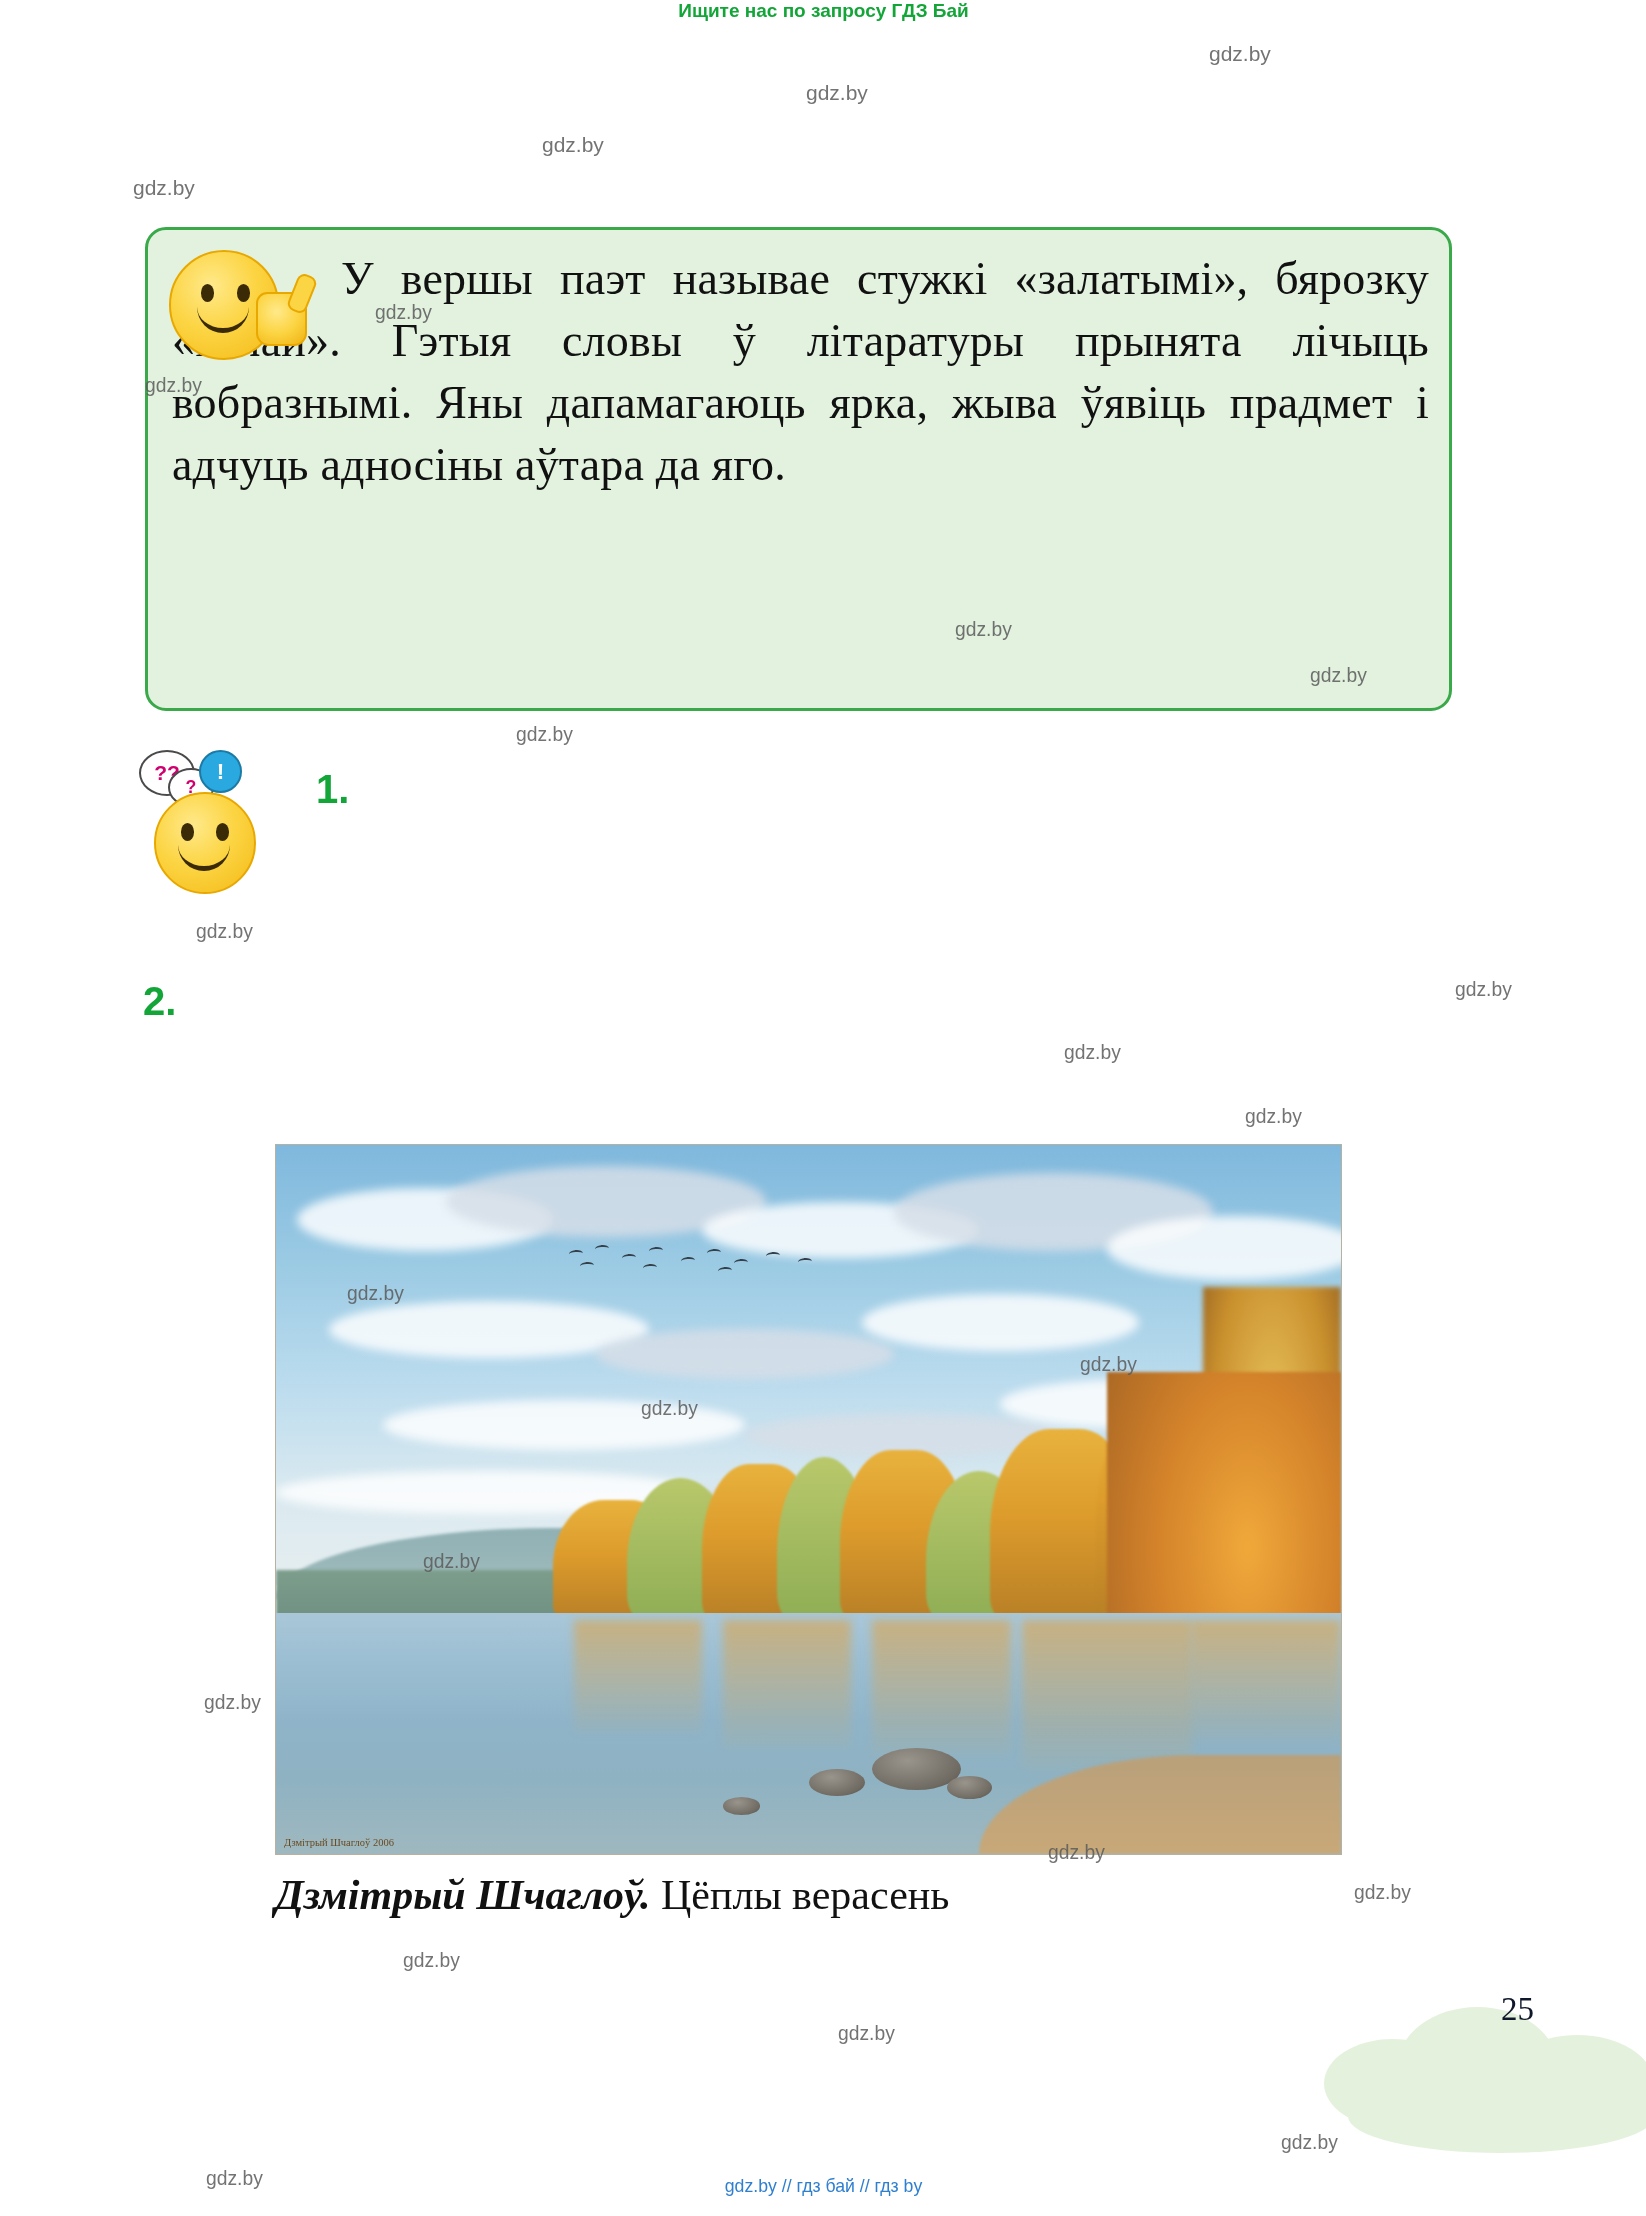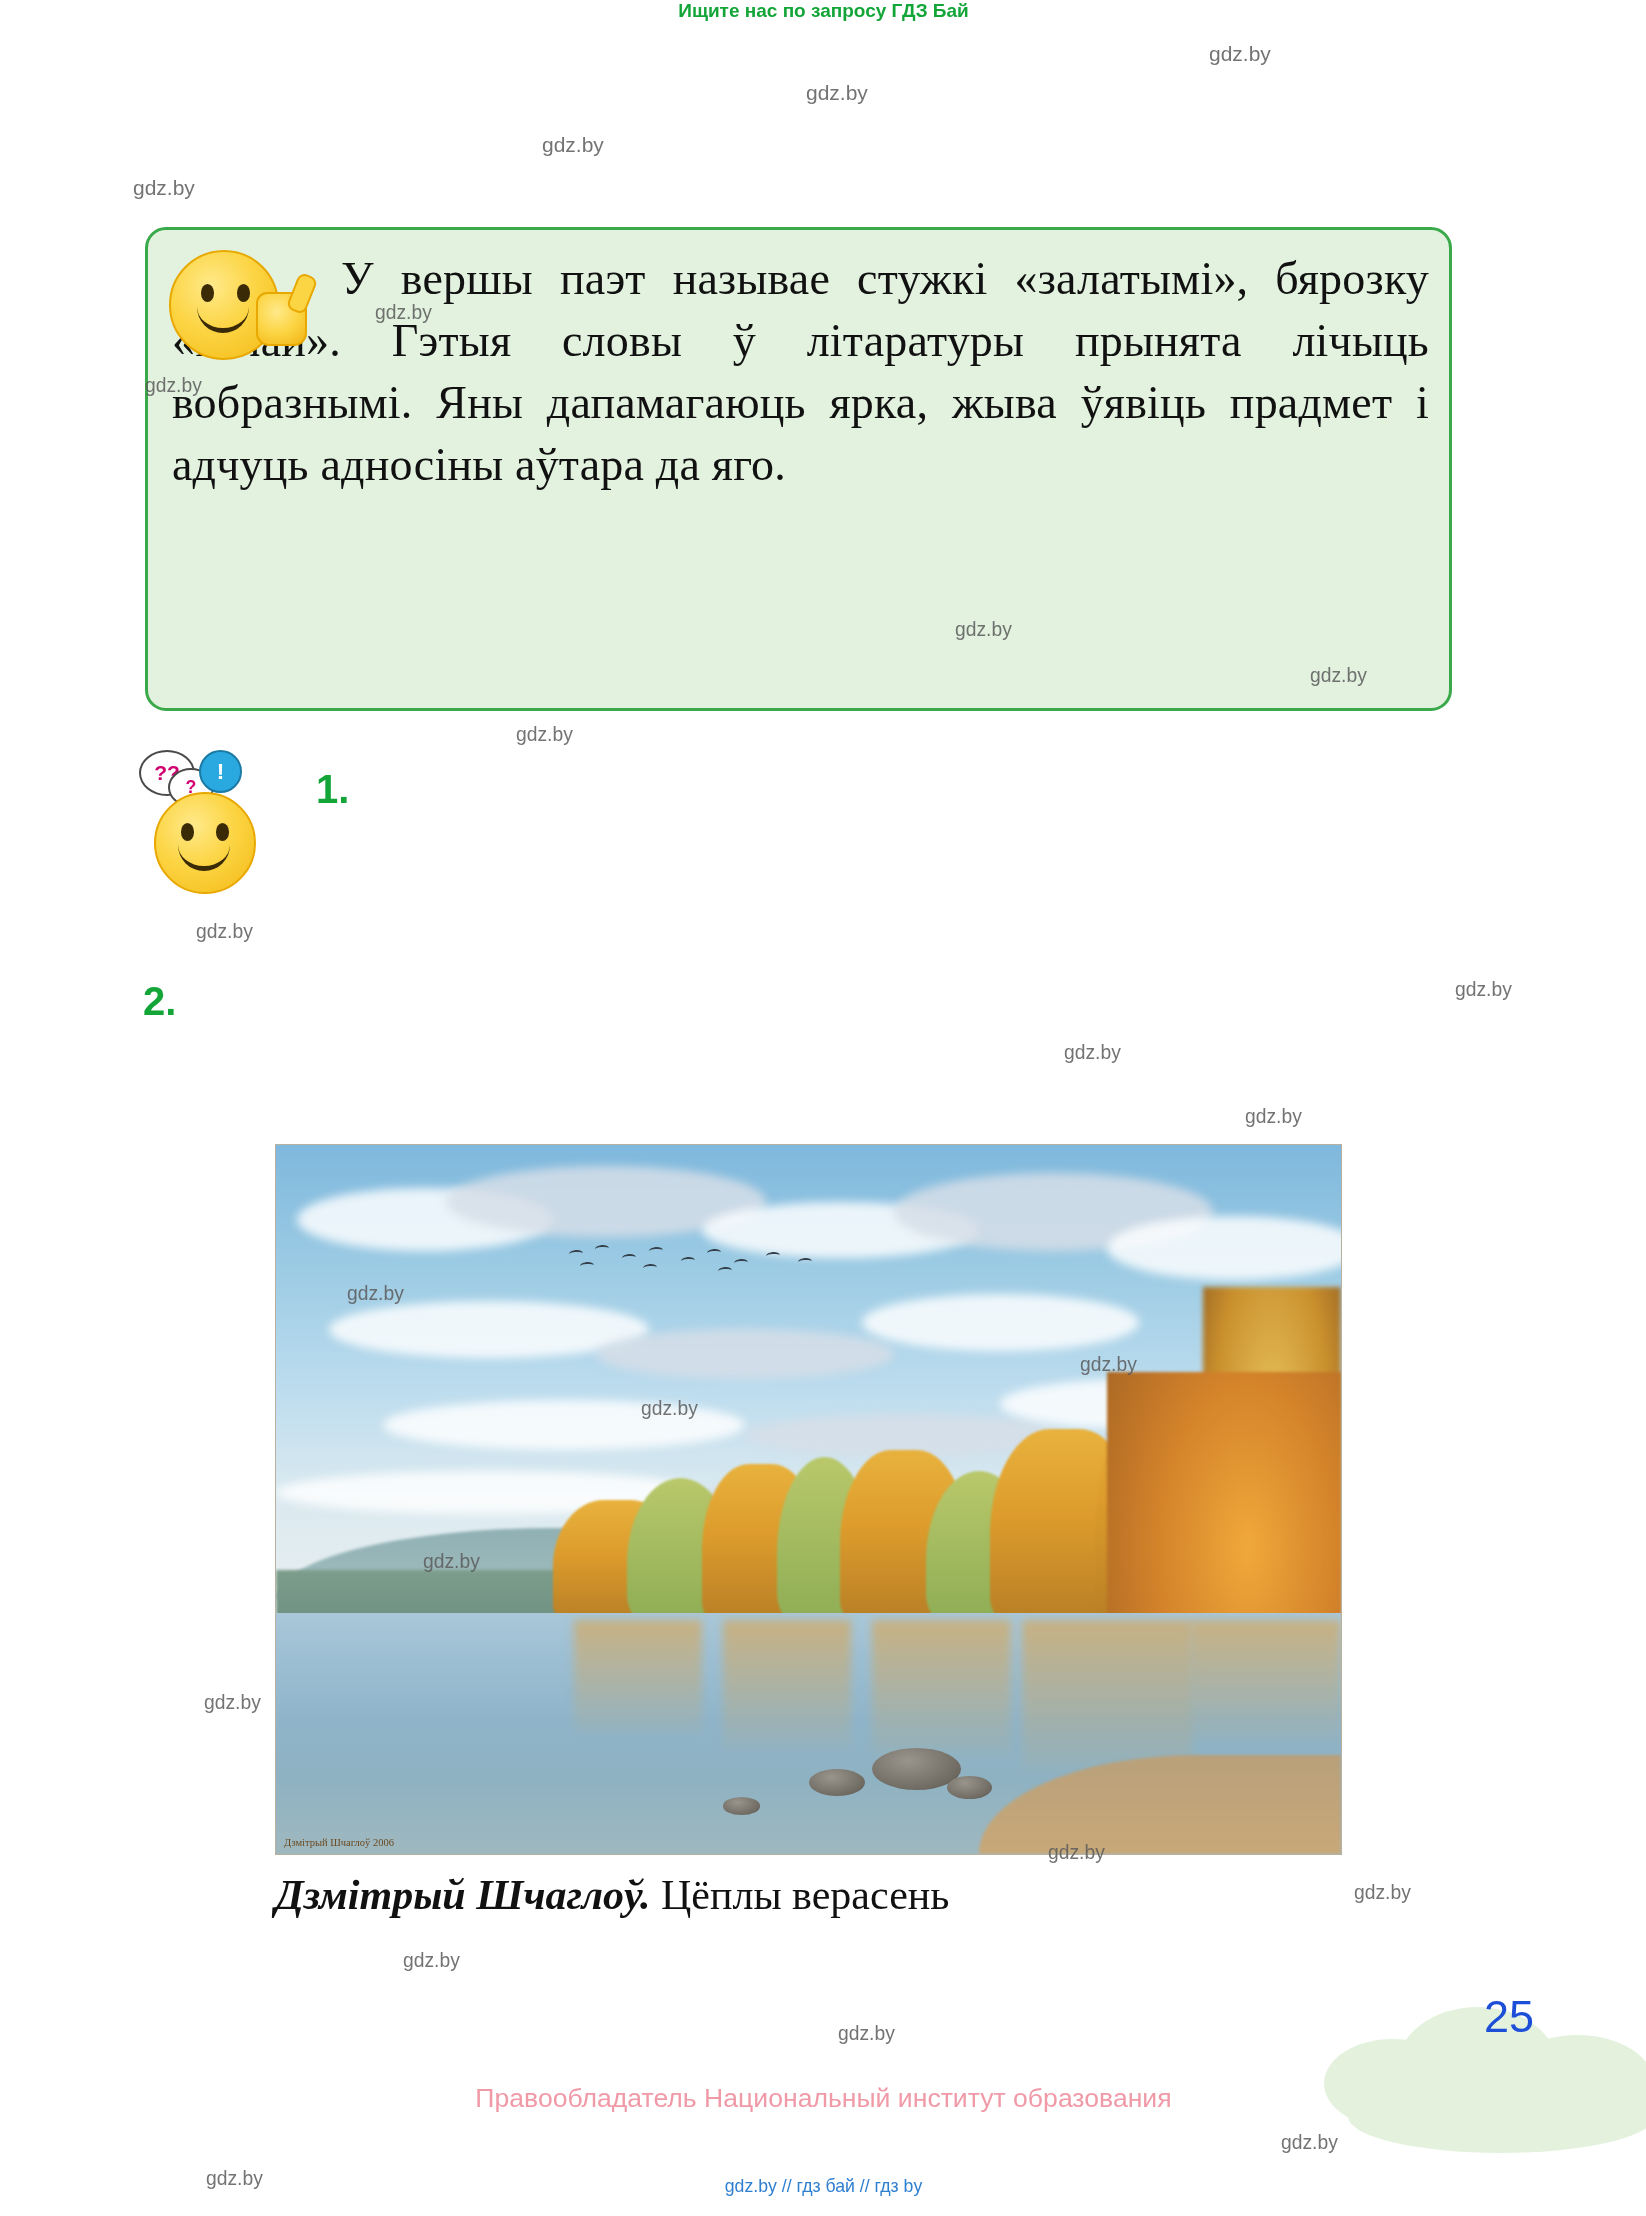--- a/index.html
+++ b/index.html
@@ -265,23 +265,23 @@
     font-size: 42px;
     color: #111111;
   }
   .caption .author { font-style: italic; font-weight: bold; }
 
   
   .page-number {
     position: absolute;
     right: 113px;
     top: 1991px;
-    font-family: Liberation Sans, sans-serif;
-    font-size: 45px;
-    color: #1d4ed8;
+    font-family: Liberation Serif, serif;
+    font-size: 33px;
+    color: #0f172a;
   }
 
   
   .bottom-cloud {
     position: absolute;
     right: 0;
     top: 1975px;
     width: 347px;
     height: 185px;
     overflow: hidden;
@@ -417,21 +417,20 @@
 
   <div class="bottom-cloud">
     <div class="bc" style="left:24px;  top:64px;  width:137px; height:89px;"></div>
     <div class="bc" style="left:97px; top:32px;  width:161px; height:121px;"></div>
     <div class="bc" style="left:201px; top:60px;  width:153px; height:97px;"></div>
     <div class="bc" style="left:48px;  top:105px; width:306px; height:73px;"></div>
   </div>
 
   <div class="page-number">25</div>
 
-  <div class="copyright">Правообладатель Национальный институт образования</div>
   <div class="bottom-links">gdz.by  //  гдз бай  //  гдз by</div>
 
   <div id="watermark-layer">
       <div class="wm" style="left: 1209px; top: 42px; font-size: 21px;">gdz.by</div>
       <div class="wm" style="left: 806px; top: 81px; font-size: 21px;">gdz.by</div>
       <div class="wm" style="left: 542px; top: 133px; font-size: 21px;">gdz.by</div>
       <div class="wm" style="left: 133px; top: 176px; font-size: 21px;">gdz.by</div>
       <div class="wm" style="left: 375px; top: 302px; font-size: 19.3px;">gdz.by</div>
       <div class="wm" style="left: 145px; top: 375px; font-size: 19.3px;">gdz.by</div>
       <div class="wm" style="left: 955px; top: 619px; font-size: 19.3px;">gdz.by</div>

